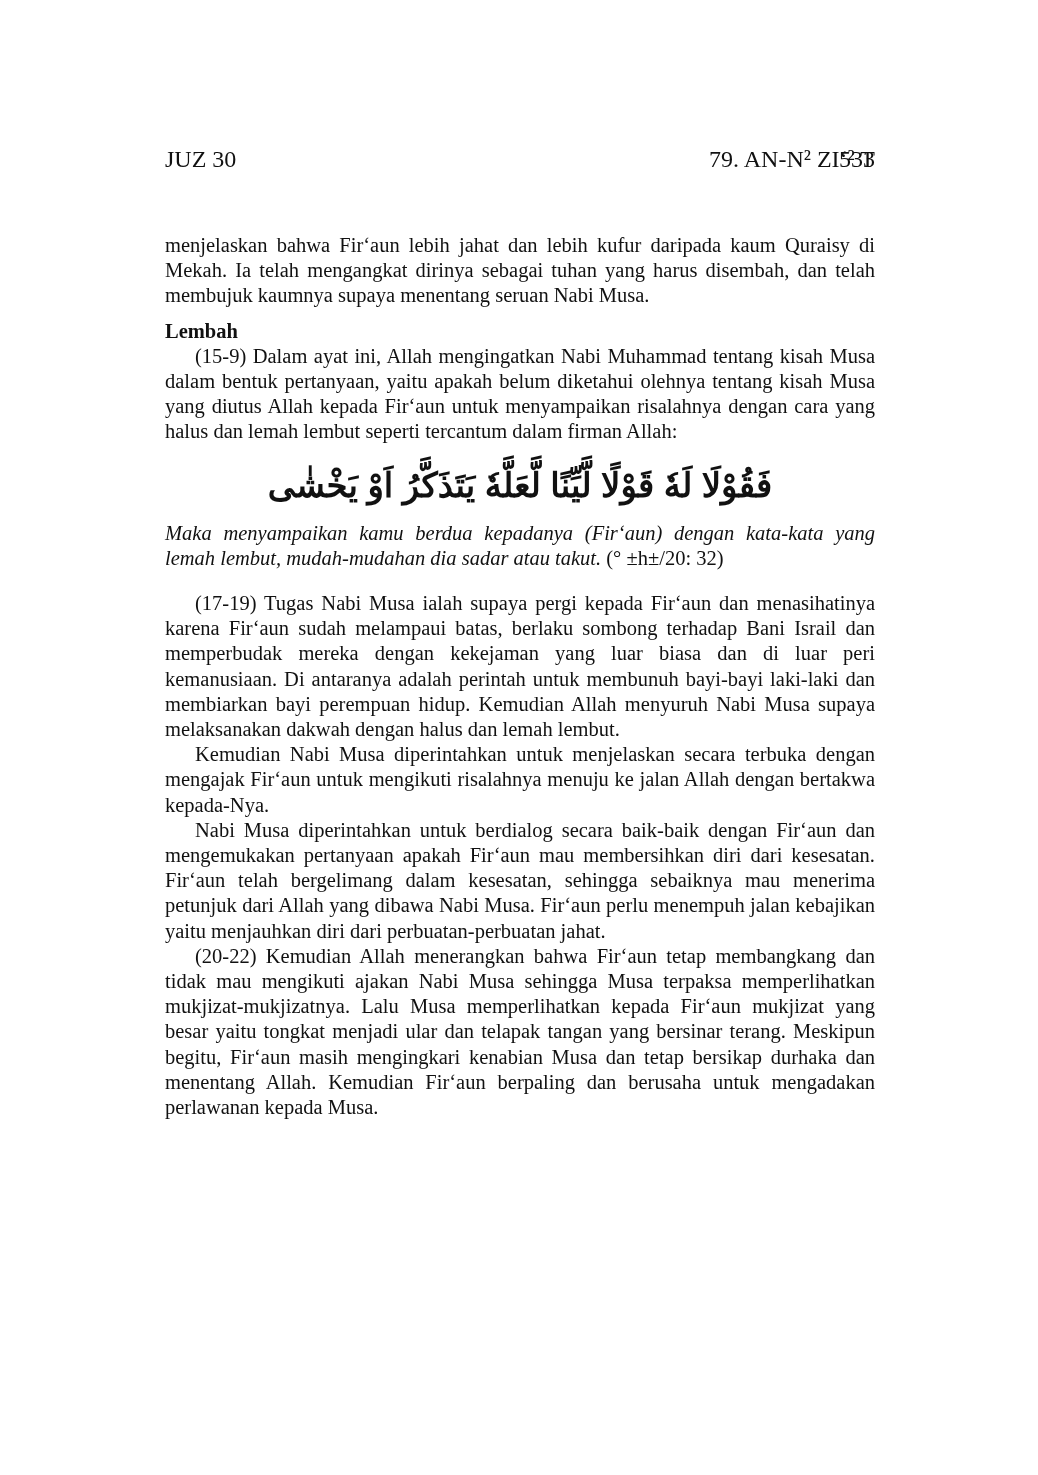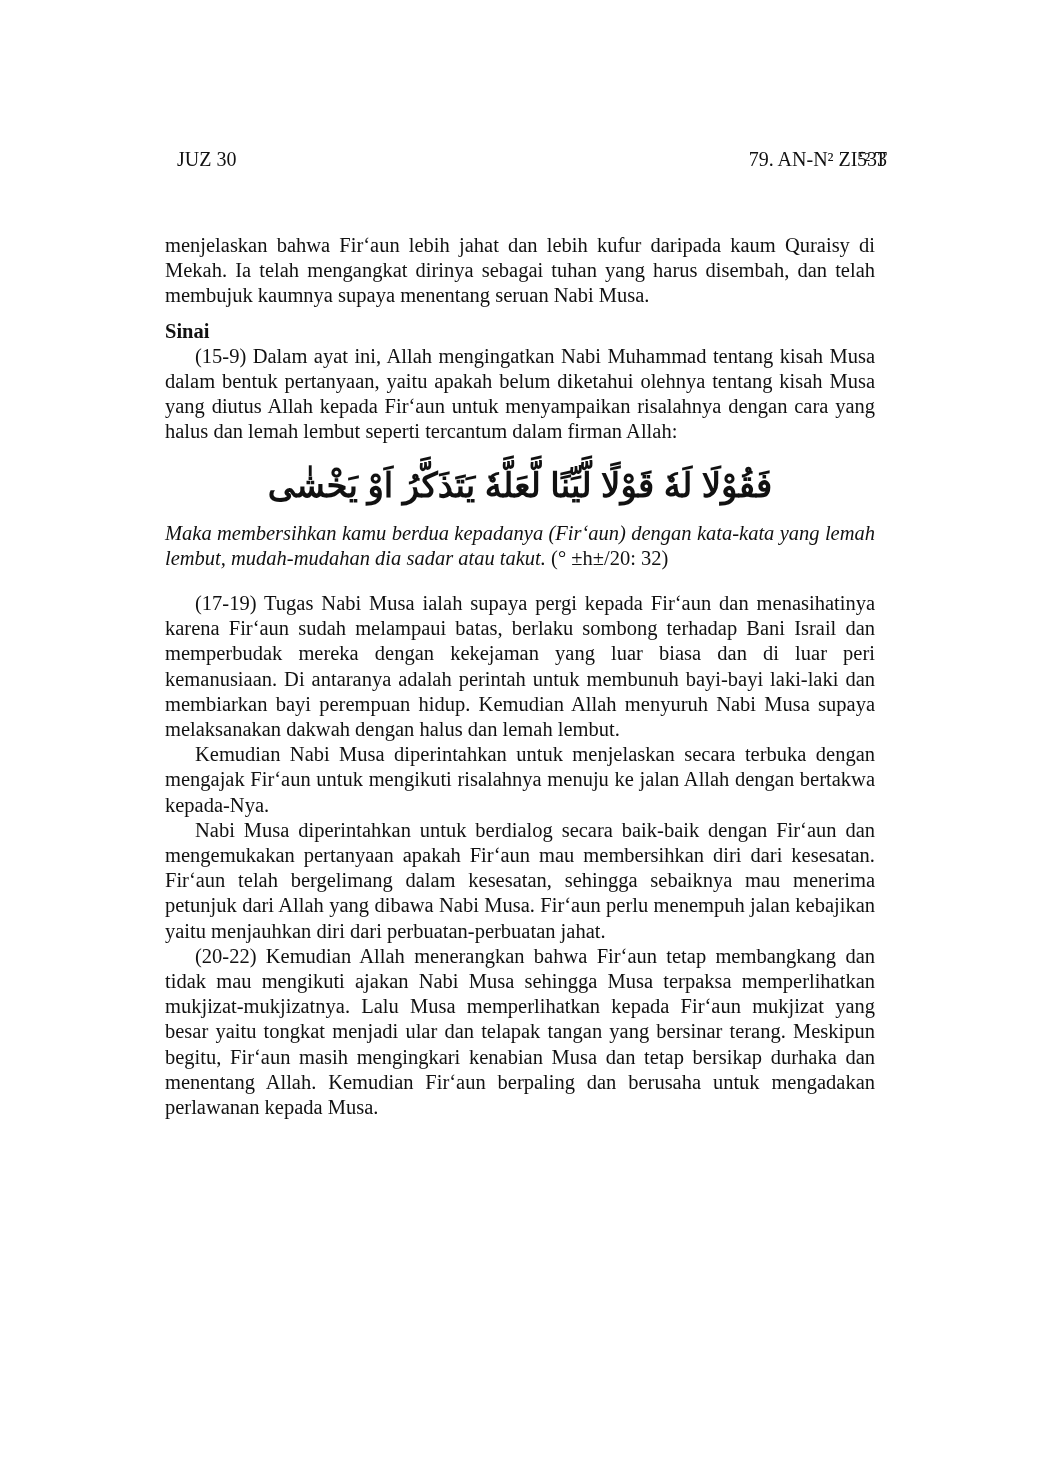--- a/index.html
+++ b/index.html
@@ -17,24 +17,24 @@
     }
     .page {
       position: absolute;
       left: 165px;
       top: 0;
       width: 710px;
     }
     .header {
       position: absolute;
       top: 146px;
-      left: 12px;
+      left: 0;
       width: 710px;
       height: 26px;
-      font-size: 20px;
+      font-size: 24px;
       line-height: 26px;
     }
     .header .left { position: absolute; left: 0; top: 0; }
     .header .center { position: absolute; left: 0; right: 0; top: 0; text-align: right; }
     .header .right { position: absolute; right: 0; top: 0; }
 
     .content {
       position: absolute;
       top: 233px;
       left: 0;
@@ -77,27 +77,27 @@
 
   <div class="header">
     <span class="left">JUZ 30</span>
     <span class="center">79. AN-N² ZI‘² T</span>
     <span class="right">533</span>
   </div>
 
   <div class="content">
     <p class="p-first">menjelaskan bahwa Fir‘aun lebih jahat dan lebih kufur daripada kaum Quraisy di Mekah. Ia telah mengangkat dirinya sebagai tuhan yang harus disembah, dan telah membujuk kaumnya supaya menentang seruan Nabi Musa.</p>
 
-    <p class="heading">Sinai</p>
+    <p class="heading">Lembah</p>
 
     <p class="indent">(15-9) Dalam ayat ini, Allah mengingatkan Nabi Muhammad tentang kisah Musa dalam bentuk pertanyaan, yaitu apakah belum diketahui olehnya tentang kisah Musa yang diutus Allah kepada Fir‘aun untuk menyampaikan risalahnya dengan cara yang halus dan lemah lembut seperti tercantum dalam firman Allah:</p>
 
     <div class="arabic">فَقُوْلَا لَهٗ قَوْلًا لَّيِّنًا لَّعَلَّهٗ يَتَذَكَّرُ اَوْ يَخْشٰى</div>
 
-    <p class="translation"><span>Maka membersihkan kamu berdua kepadanya (Fir‘aun) dengan kata-kata yang lemah lembut, mudah-mudahan dia sadar atau takut.</span><span class="ref"> (° ±h±/20: 32)</span></p>
+    <p class="translation"><span>Maka menyampaikan kamu berdua kepadanya (Fir‘aun) dengan kata-kata yang lemah lembut, mudah-mudahan dia sadar atau takut.</span><span class="ref"> (° ±h±/20: 32)</span></p>
 
     <div class="gap"></div>
 
 
     <p class="indent">(17-19) Tugas Nabi Musa ialah supaya pergi kepada Fir‘aun dan menasihatinya karena Fir‘aun sudah melampaui batas, berlaku sombong terhadap Bani Israil dan memperbudak mereka dengan kekejaman yang luar biasa dan di luar peri kemanusiaan. Di antaranya adalah perintah untuk membunuh bayi-bayi laki-laki dan membiarkan bayi perempuan hidup. Kemudian Allah menyuruh Nabi Musa supaya melaksanakan dakwah dengan halus dan lemah lembut.</p>
 
     <p class="indent">Kemudian Nabi Musa diperintahkan untuk menjelaskan secara terbuka dengan mengajak Fir‘aun untuk mengikuti risalahnya menuju ke jalan Allah dengan bertakwa kepada-Nya.</p>
 
     <p class="indent">Nabi Musa diperintahkan untuk berdialog secara baik-baik dengan Fir‘aun dan mengemukakan pertanyaan apakah Fir‘aun mau membersihkan diri dari kesesatan. Fir‘aun telah bergelimang dalam kesesatan, sehingga sebaiknya mau menerima petunjuk dari Allah yang dibawa Nabi Musa. Fir‘aun perlu menempuh jalan kebajikan yaitu menjauhkan diri dari perbuatan-perbuatan jahat.</p>
 

